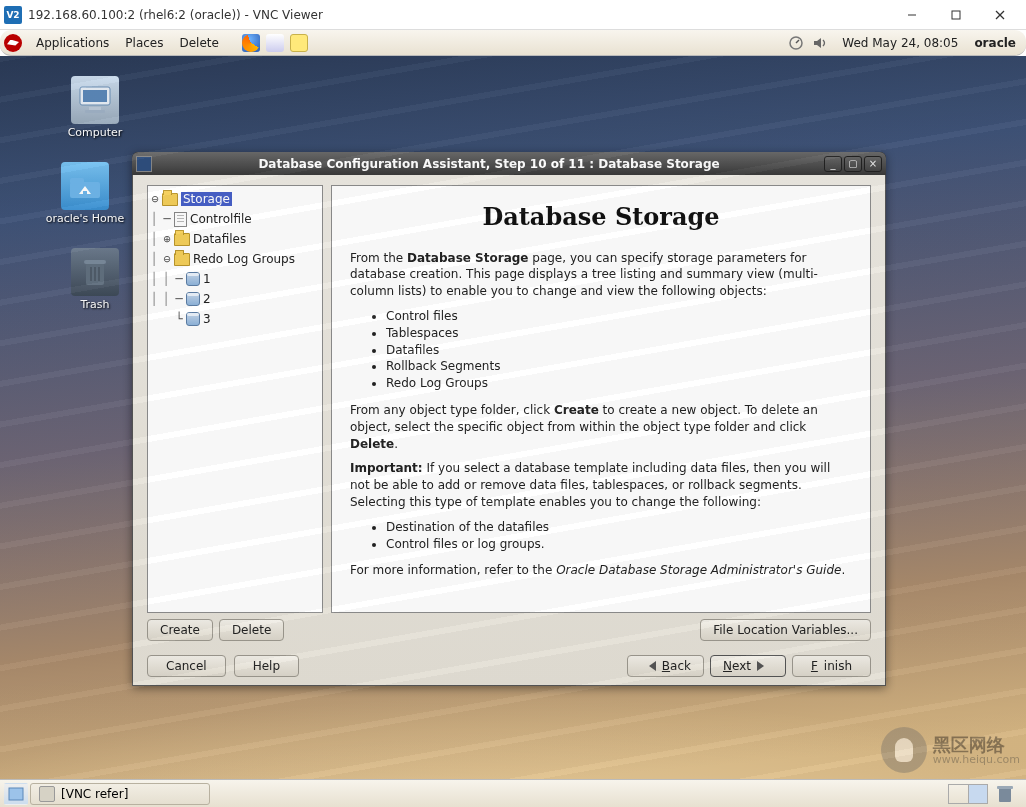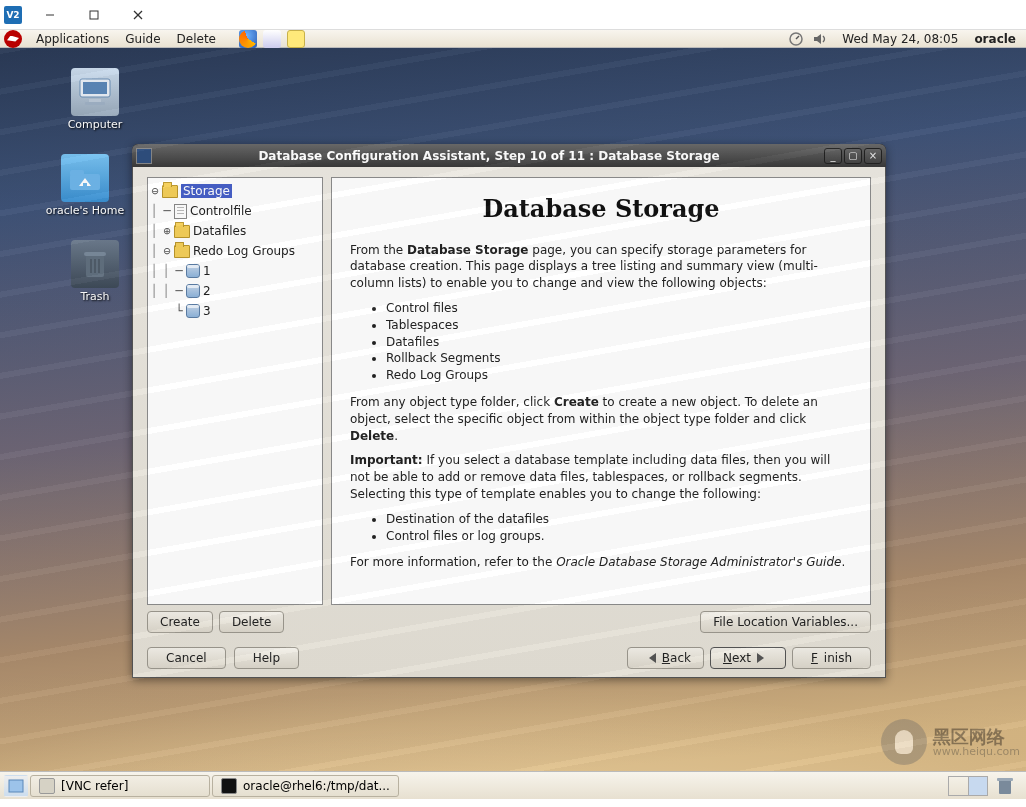--- a/index.html
+++ b/index.html
@@ -23,25 +23,25 @@
     width: 18px; height: 18px; background:#1e6eb4; color:#fff;
     font-size: 9px; font-weight: bold; display:flex;align-items:center;justify-content:center;
     border-radius:2px; margin-right:6px;
   }
   .win-title { flex: 1; font-size: 12px; color:#333; }
   .win-controls { display:flex; gap: 0; }
   .win-btn { width: 44px; height: 28px; display:flex;align-items:center;justify-content:center; color:#333; font-size:12px;}
 
   
   .gnome-panel {
-    height: 18px;
+    height: 26px;
     background: linear-gradient(#f8f5ee,#e9e2d2);
     border-bottom: 1px solid #bbb;
     display:flex; align-items:center; padding: 0 4px;
-    font-size: 12px; color:#222;
+    font-size: 12px; color:#222;border-radius:11px;
   }
   .redhat-logo {
     width:18px;height:18px;background:#b90000;border-radius:50%;
     margin-right:6px; display:flex;align-items:center;justify-content:center;
   }
   .redhat-logo::after{content:"";width:12px;height:6px;background:#fff;
     clip-path: polygon(0 80%, 30% 0, 100% 40%, 70% 100%);}
   .gnome-menu { padding: 4px 8px; cursor:default; }
   .panel-icon{ width:18px;height:18px;margin:0 3px; border-radius:3px;display:inline-flex;align-items:center;justify-content:center;}
   .ff-icon{background:radial-gradient(circle at 40% 30%, #6fb4ff, #2a5ab0);}
@@ -181,20 +181,21 @@
   .wm-logo{width:46px;height:46px;border-radius:50%;background:#8a8071;display:flex;align-items:center;justify-content:center;}
   .wm-logo::after{content:"";width:18px;height:24px;background:#fff;border-radius:9px 9px 6px 6px;}
   .wm-text{color:#3c3327;font-weight:bold;font-size:18px;text-align:left;line-height:1;}
   .wm-text small{display:block;font-size:11px;font-weight:normal;color:#6a604e;}
 </style>
 </head>
 <body>
 
 <div class="win-titlebar">
   <div class="vnc-logo">V2</div>
+  <div class="win-title">192.168.60.100:2 (rhel6:2 (oracle)) - VNC Viewer</div>
   <div class="win-controls">
     <div class="win-btn">
       <svg width="10" height="10">
           <line x1="1" y1="5" x2="9" y2="5" stroke="#333" stroke-width="1"></line>
         </svg>
     </div>
     <div class="win-btn">
       <svg width="10" height="10">
           <rect x="1" y="1" width="8" height="8" fill="none" stroke="#333" stroke-width="1"></rect>
         </svg>
@@ -204,21 +205,21 @@
           <line x1="1" y1="1" x2="9" y2="9" stroke="#333" stroke-width="1.2"></line>
           <line x1="9" y1="1" x2="1" y2="9" stroke="#333" stroke-width="1.2"></line>
         </svg>
     </div>
   </div>
 </div>
 
 <div class="gnome-panel">
   <span class="redhat-logo"></span>
   <span class="gnome-menu">Applications</span>
-  <span class="gnome-menu">Guide</span>
+  <span class="gnome-menu">Places</span>
   <span class="gnome-menu">Delete</span>
   <span style="width:12px"></span>
   <span class="panel-icon ff-icon" style="position:relative;"></span>
   <span class="panel-icon fb-icon"></span>
   <span class="panel-icon note-icon"></span>
   <span class="panel-spacer"></span>
   <span class="cpu">
     <svg width="16" height="16">
         <circle cx="8" cy="8" r="6" fill="none" stroke="#777" stroke-width="1.5"></circle>
         <line x1="8" y1="8" x2="11" y2="5" stroke="#555" stroke-width="1.5"></line>
@@ -403,24 +404,20 @@
 <div class="bottom-panel">
   <div class="bp-btn bp-showdesktop">
     <svg width="16" height="14">
         <rect x="1" y="1" width="14" height="12" fill="#9cc3ea" stroke="#5b87b8"></rect>
       </svg>
   </div>
   <div class="task">
     <span class="ticon vnc"></span>
     <span>[VNC refer]</span>
   </div>
-  <div class="task">
-    <span class="ticon term"></span>
-    <span>oracle@rhel6:/tmp/dat...</span>
-  </div>
   <div class="ws-switcher">
       <div></div>
       <div></div>
     </div>
   <div class="trash-tray">
     <svg width="18" height="20">
         <rect x="3" y="4" width="12" height="14" rx="1" fill="#7a8a9b"></rect>
         <rect x="1" y="2" width="16" height="3" rx="1" fill="#9aa8b6"></rect>
       </svg>
   </div>

